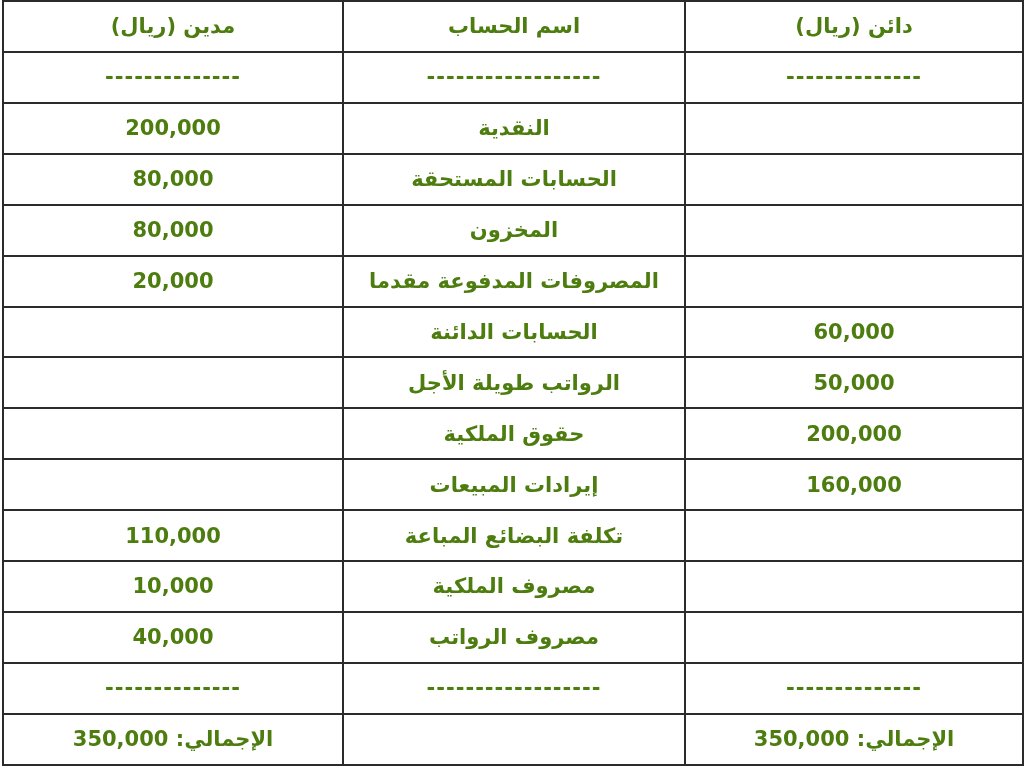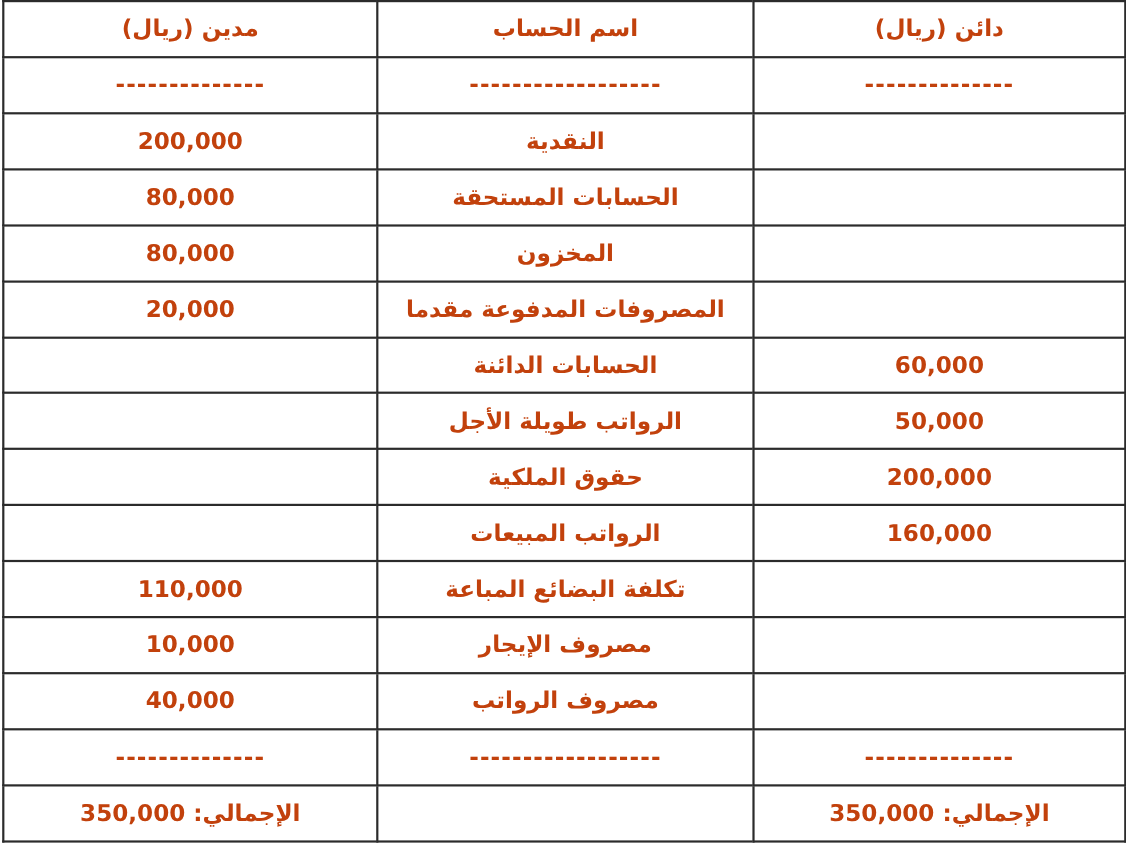--- a/index.html
+++ b/index.html
@@ -24,21 +24,21 @@
     direction: rtl;
   }
 
   #ledger-table td {
     border: 2px solid #2b2b2b;
     text-align: center;
     vertical-align: middle;
     padding: 0 6px;
     font-size: 21px;
     font-weight: bold;
-    color: #c2410c;
+    color: #4d7c0f;
     line-height: 1.25;
     white-space: nowrap;
     overflow: hidden;
   }
 
   
   col.col-credit  { width: 338px; }
   col.col-account { width: 342px; }
   col.col-debit   { width: 340px; }
 
@@ -128,33 +128,33 @@
     </tr>
 
     <tr>
       <td><span class="num">200,000</span></td>
       <td>حقوق الملكية</td>
       <td class="cell-empty"><span class="num"></span></td>
     </tr>
 
     <tr>
       <td><span class="num">160,000</span></td>
-      <td>الرواتب المبيعات</td>
+      <td>إيرادات المبيعات</td>
       <td class="cell-empty"><span class="num"></span></td>
     </tr>
 
     <tr>
       <td class="cell-empty"><span class="num"></span></td>
       <td>تكلفة البضائع المباعة</td>
       <td><span class="num">110,000</span></td>
     </tr>
 
     <tr>
       <td class="cell-empty"><span class="num"></span></td>
-      <td>مصروف الإيجار</td>
+      <td>مصروف الملكية</td>
       <td><span class="num">10,000</span></td>
     </tr>
 
     <tr>
       <td class="cell-empty"><span class="num"></span></td>
       <td>مصروف الرواتب</td>
       <td><span class="num">40,000</span></td>
     </tr>
 
     <tr class="row-sep">

